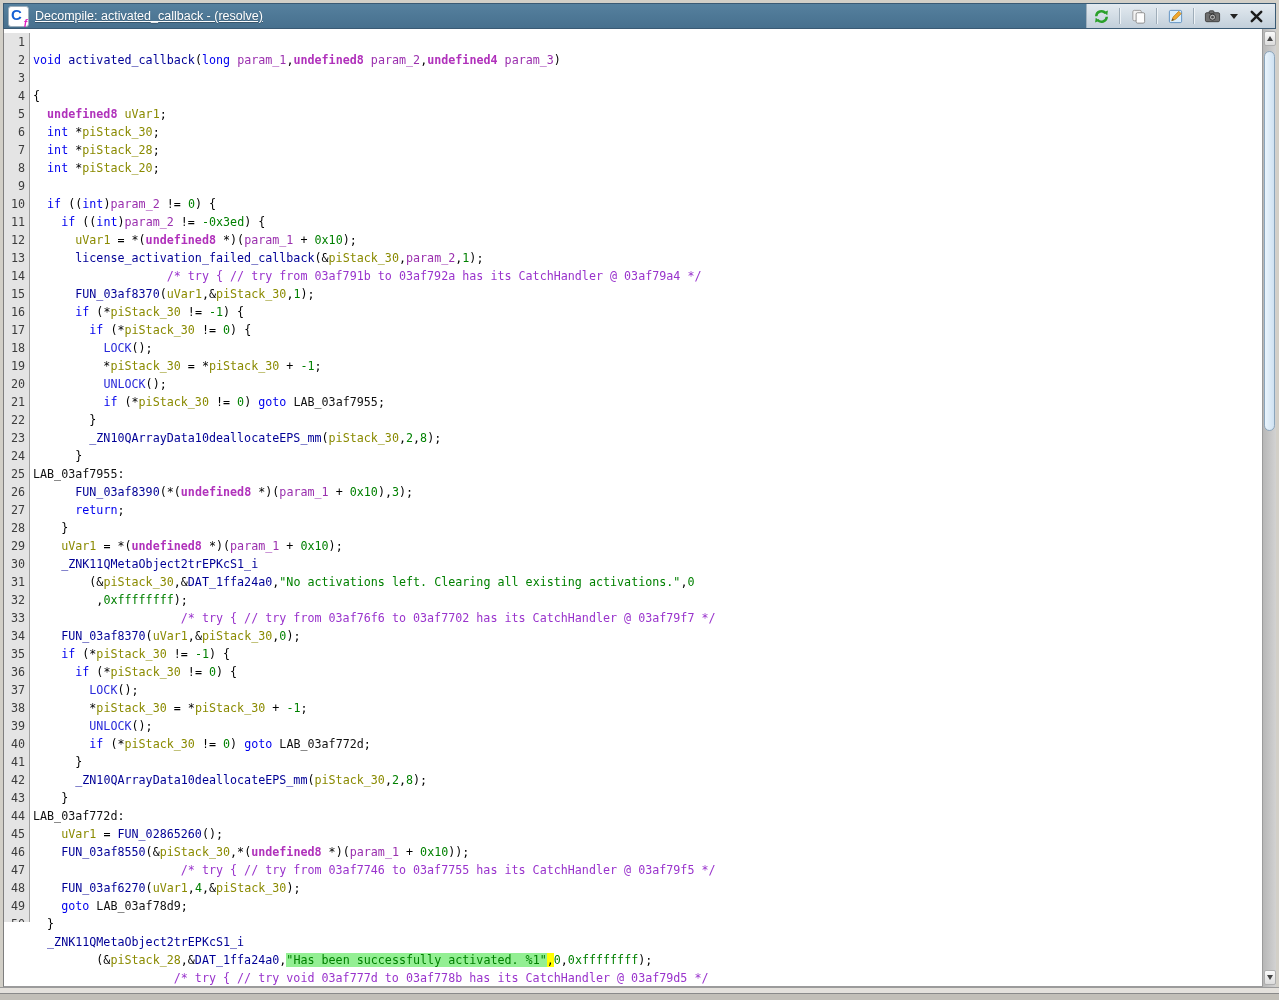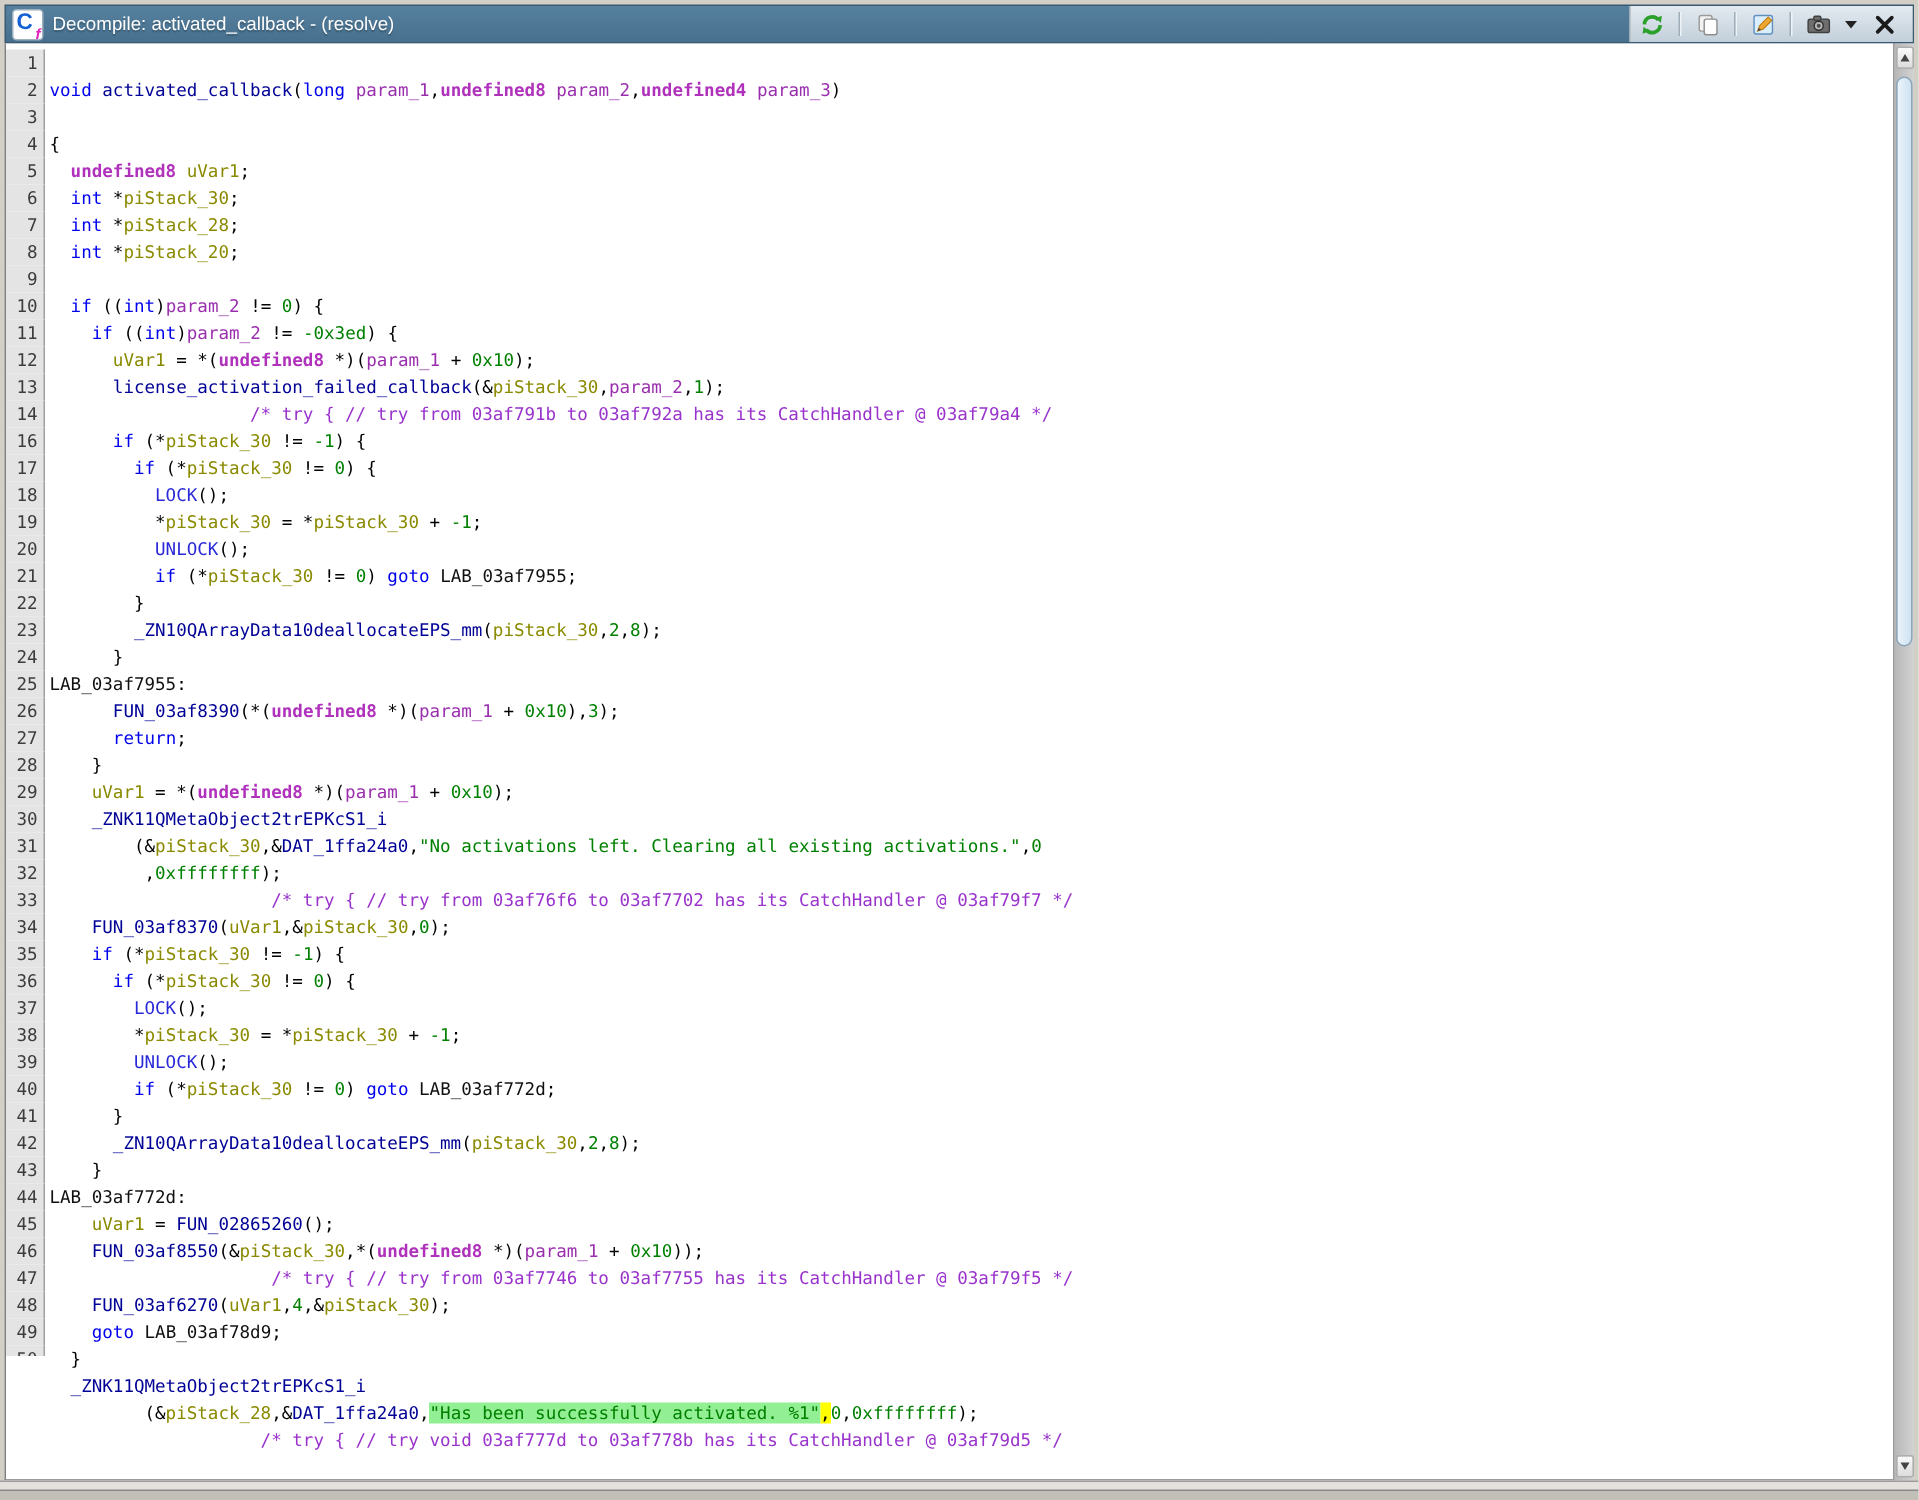--- a/index.html
+++ b/index.html
@@ -18,21 +18,21 @@
   .titlebar-left{
     flex:1 1 auto;display:flex;align-items:center;gap:6px;padding-left:4px;
     background:linear-gradient(var(--ui-titlebar-light,#55809e),var(--ui-titlebar,#47708e));
   }
   .app-icon{
     width:19px;height:19px;background:#fff;border:1px solid #9fb0bd;border-radius:3px;
     position:relative;flex:0 0 auto;
   }
   .app-icon .c{position:absolute;left:2px;top:-1px;font-weight:bold;font-size:15px;color:#1560d4;}
   .app-icon .f{position:absolute;right:1px;bottom:-3px;font-style:italic;font-weight:bold;font-size:10px;color:#e020c0;}
-  .title-text{color:#ffffff;font-size:12.5px;white-space:nowrap;text-shadow:0 1px 1px rgba(0,0,0,.25);}
+  .title-text{color:#ffffff;font-size:12.5px;white-space:nowrap;text-shadow:0 1px 1px rgba(0,0,0,.25);text-decoration:underline;}
   
   .titlebar-tools{
     flex:0 0 auto;width:180px;display:flex;align-items:center;justify-content:flex-end;
     gap:4px;padding-right:8px;
     background:linear-gradient(#e3eaf0,#c2cfda);border-left:1px solid #9fb0bd;
   }
   .tool-btn{
     width:22px;height:20px;display:flex;align-items:center;justify-content:center;
     background:transparent;border:0;padding:0;cursor:default;
   }
@@ -234,20 +234,26 @@
           <span class="code-text"><span class="tk-pl">      </span><span class="tk-fn">license_activation_failed_callback</span><span class="tk-pl">(&amp;</span><span class="tk-va">piStack_30</span><span class="tk-pl">,</span><span class="tk-pa">param_2</span><span class="tk-pl">,</span><span class="tk-cn">1</span><span class="tk-pl">);</span></span>
         </div>
         <div class="code-line">
           <span class="gutter">
             <span class="lnum">14</span>
           </span>
           <span class="code-text"><span class="tk-pl">                   </span><span class="tk-cm">/* try { // try from 03af791b to 03af792a has its CatchHandler @ 03af79a4 */</span></span>
         </div>
         <div class="code-line">
           <span class="gutter">
+            <span class="lnum">15</span>
+          </span>
+          <span class="code-text"><span class="tk-pl">      </span><span class="tk-fn">FUN_03af8370</span><span class="tk-pl">(</span><span class="tk-va">uVar1</span><span class="tk-pl">,&amp;</span><span class="tk-va">piStack_30</span><span class="tk-pl">,</span><span class="tk-cn">1</span><span class="tk-pl">);</span></span>
+        </div>
+        <div class="code-line">
+          <span class="gutter">
             <span class="lnum">16</span>
           </span>
           <span class="code-text"><span class="tk-pl">      </span><span class="tk-kw">if</span><span class="tk-pl"> (*</span><span class="tk-va">piStack_30</span><span class="tk-pl"> != </span><span class="tk-cn">-1</span><span class="tk-pl">) {</span></span>
         </div>
         <div class="code-line">
           <span class="gutter">
             <span class="lnum">17</span>
           </span>
           <span class="code-text"><span class="tk-pl">        </span><span class="tk-kw">if</span><span class="tk-pl"> (*</span><span class="tk-va">piStack_30</span><span class="tk-pl"> != </span><span class="tk-cn">0</span><span class="tk-pl">) {</span></span>
         </div>

